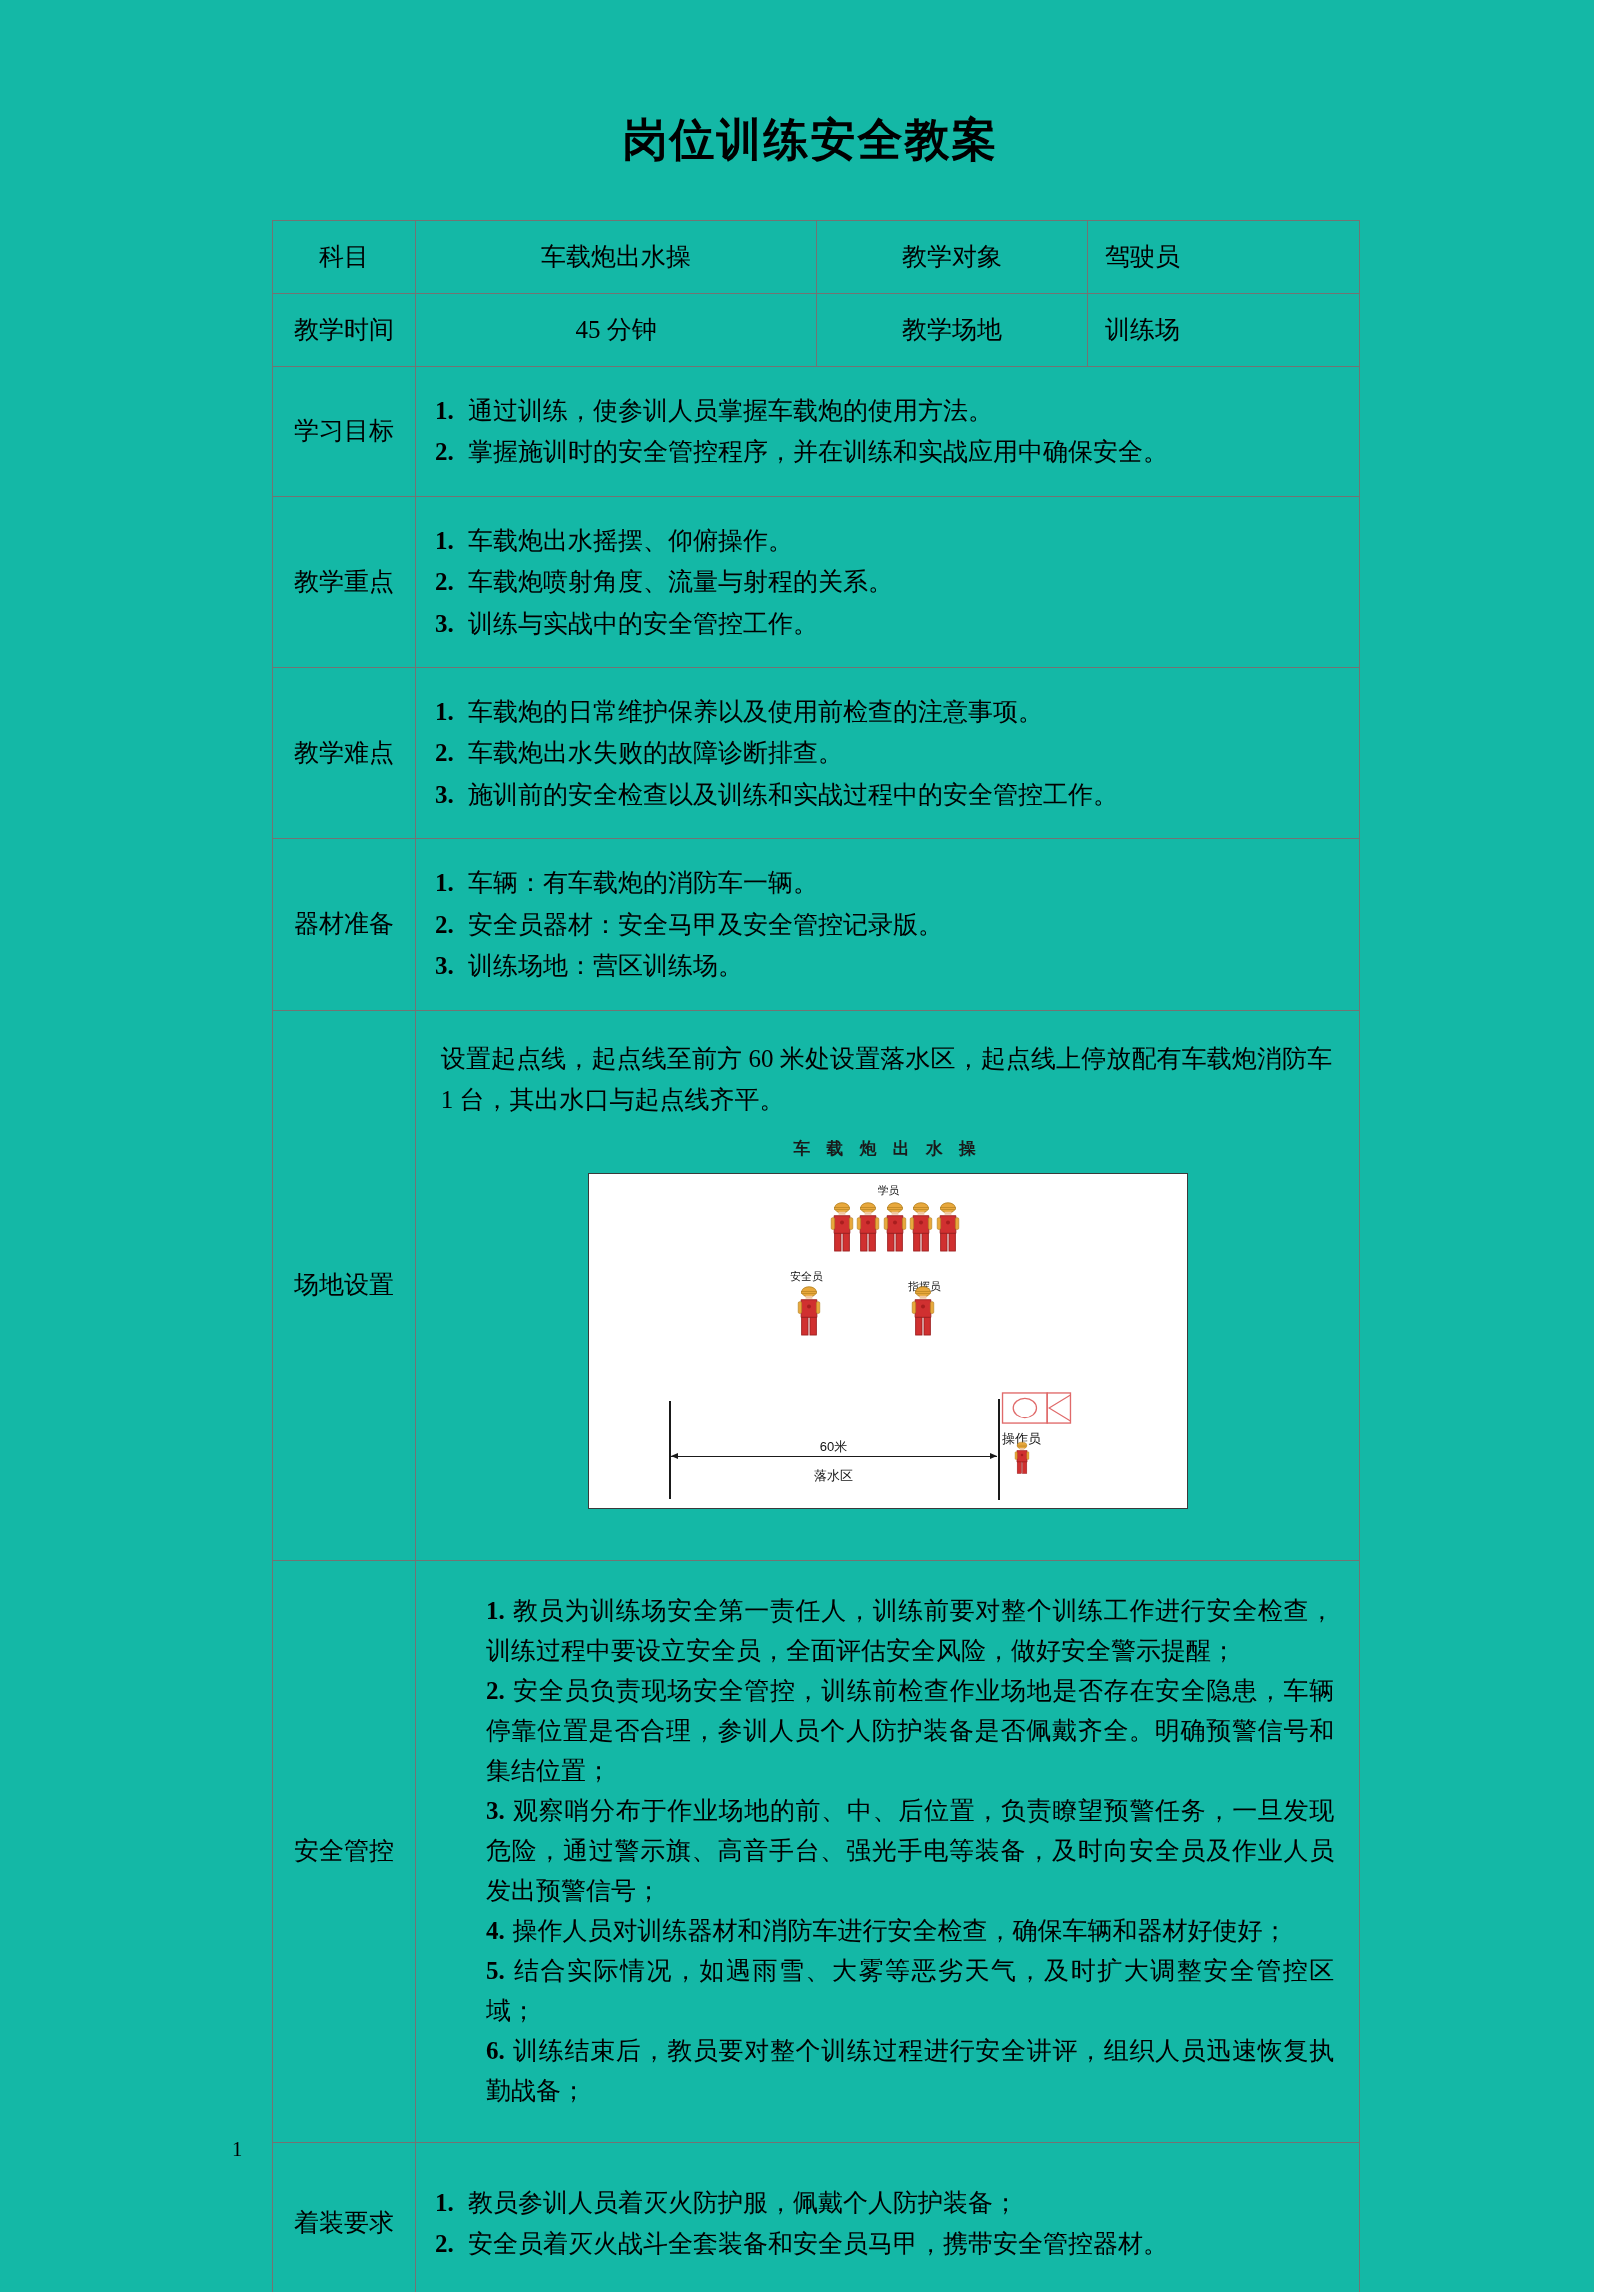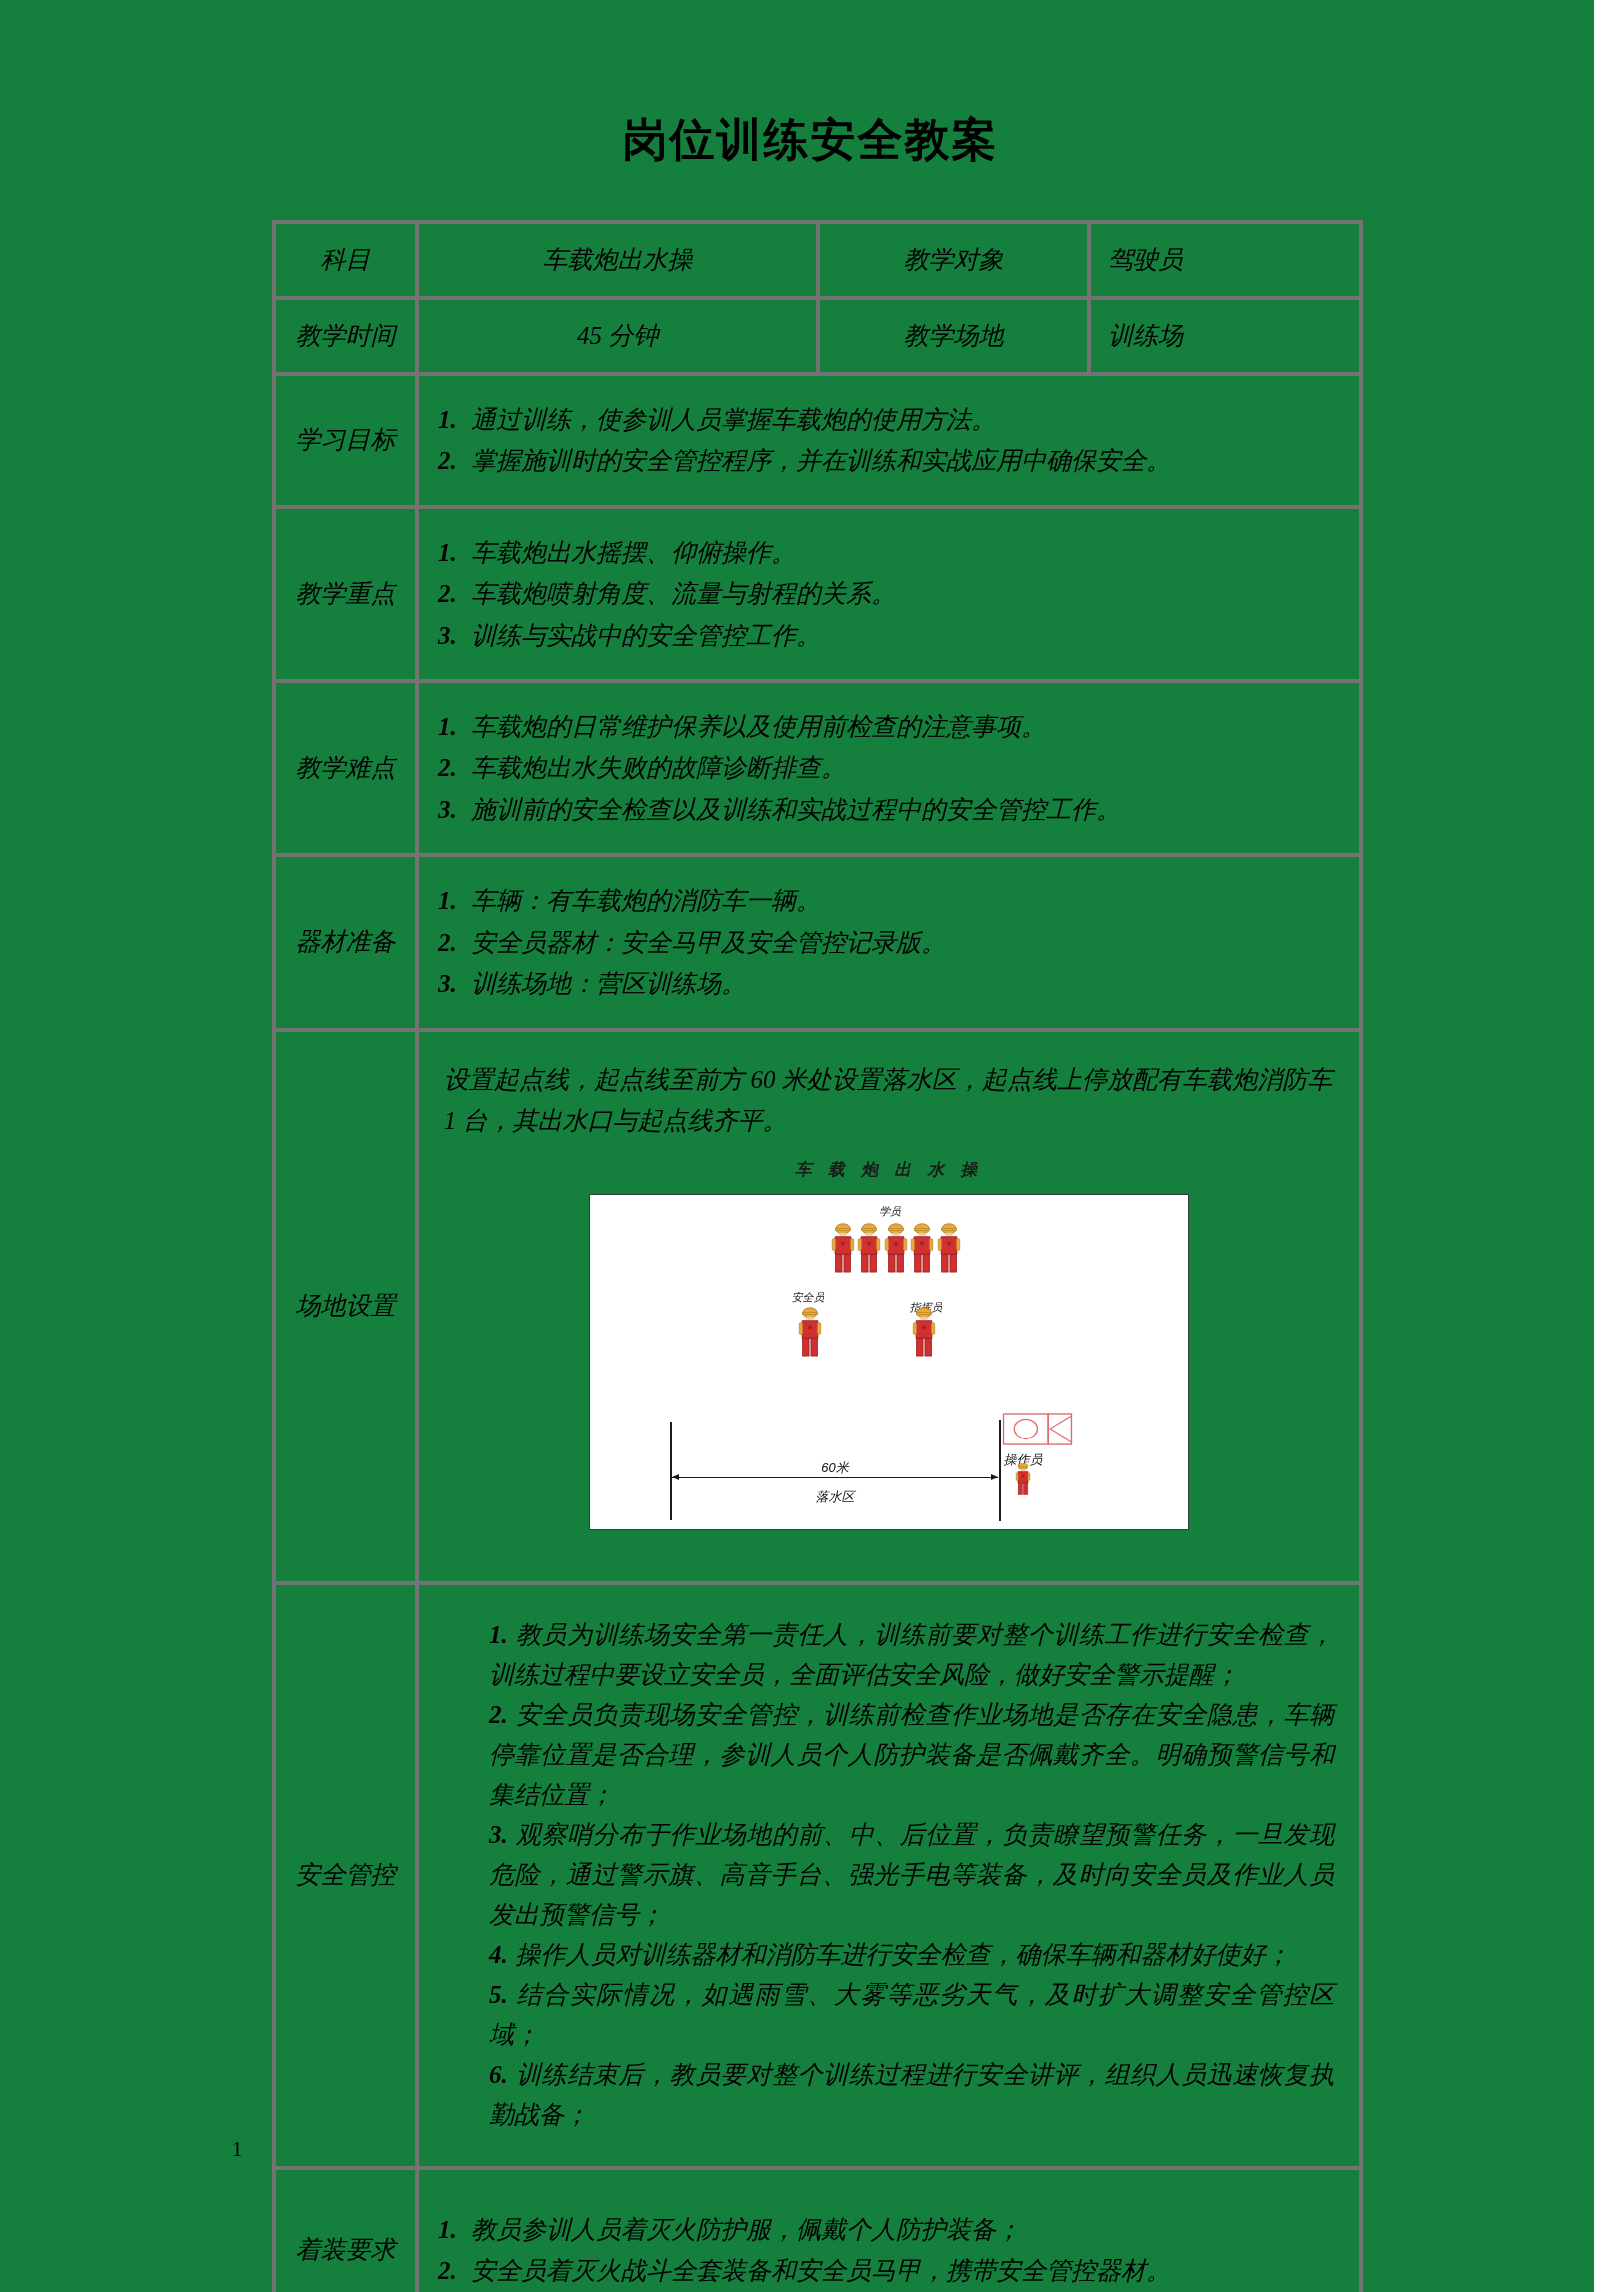--- a/index.html
+++ b/index.html
@@ -14,21 +14,21 @@
     font-family: "Liberation Serif", "DejaVu Serif", serif;
     color: #000;
     overflow: hidden;
   }
 
   .page {
     position: absolute;
     left: 0; top: 0;
     width: 1594px;
     height: 2293px;
-    background: #15803d;
+    background: #14b8a6;
   }
 
   
   .doc-title {
     position: absolute;
     left: 0;
     top: 110px;
     width: 1621px;
     text-align: center;
     font-size: 45px;
@@ -42,24 +42,23 @@
     position: absolute;
     left: 272px;
     top: 220px;
     width: 1086px;
     border-collapse: collapse;
     table-layout: fixed;
     font-size: 25px;
     line-height: 1.52;
   }
   table.lesson td {
-    border: 4px solid #737373;
+    border: 1px solid #737373;
     vertical-align: middle;
     padding: 17px;
-    font-style: italic;
   }
   .lbl {
     text-align: center;
     font-size: 25px;
     width: 143px;
     padding: 2.9px 3.9px;
     white-space: nowrap;
   }
   .val {
     padding: 2.9px 9.8px 2.9px 11.8px;

